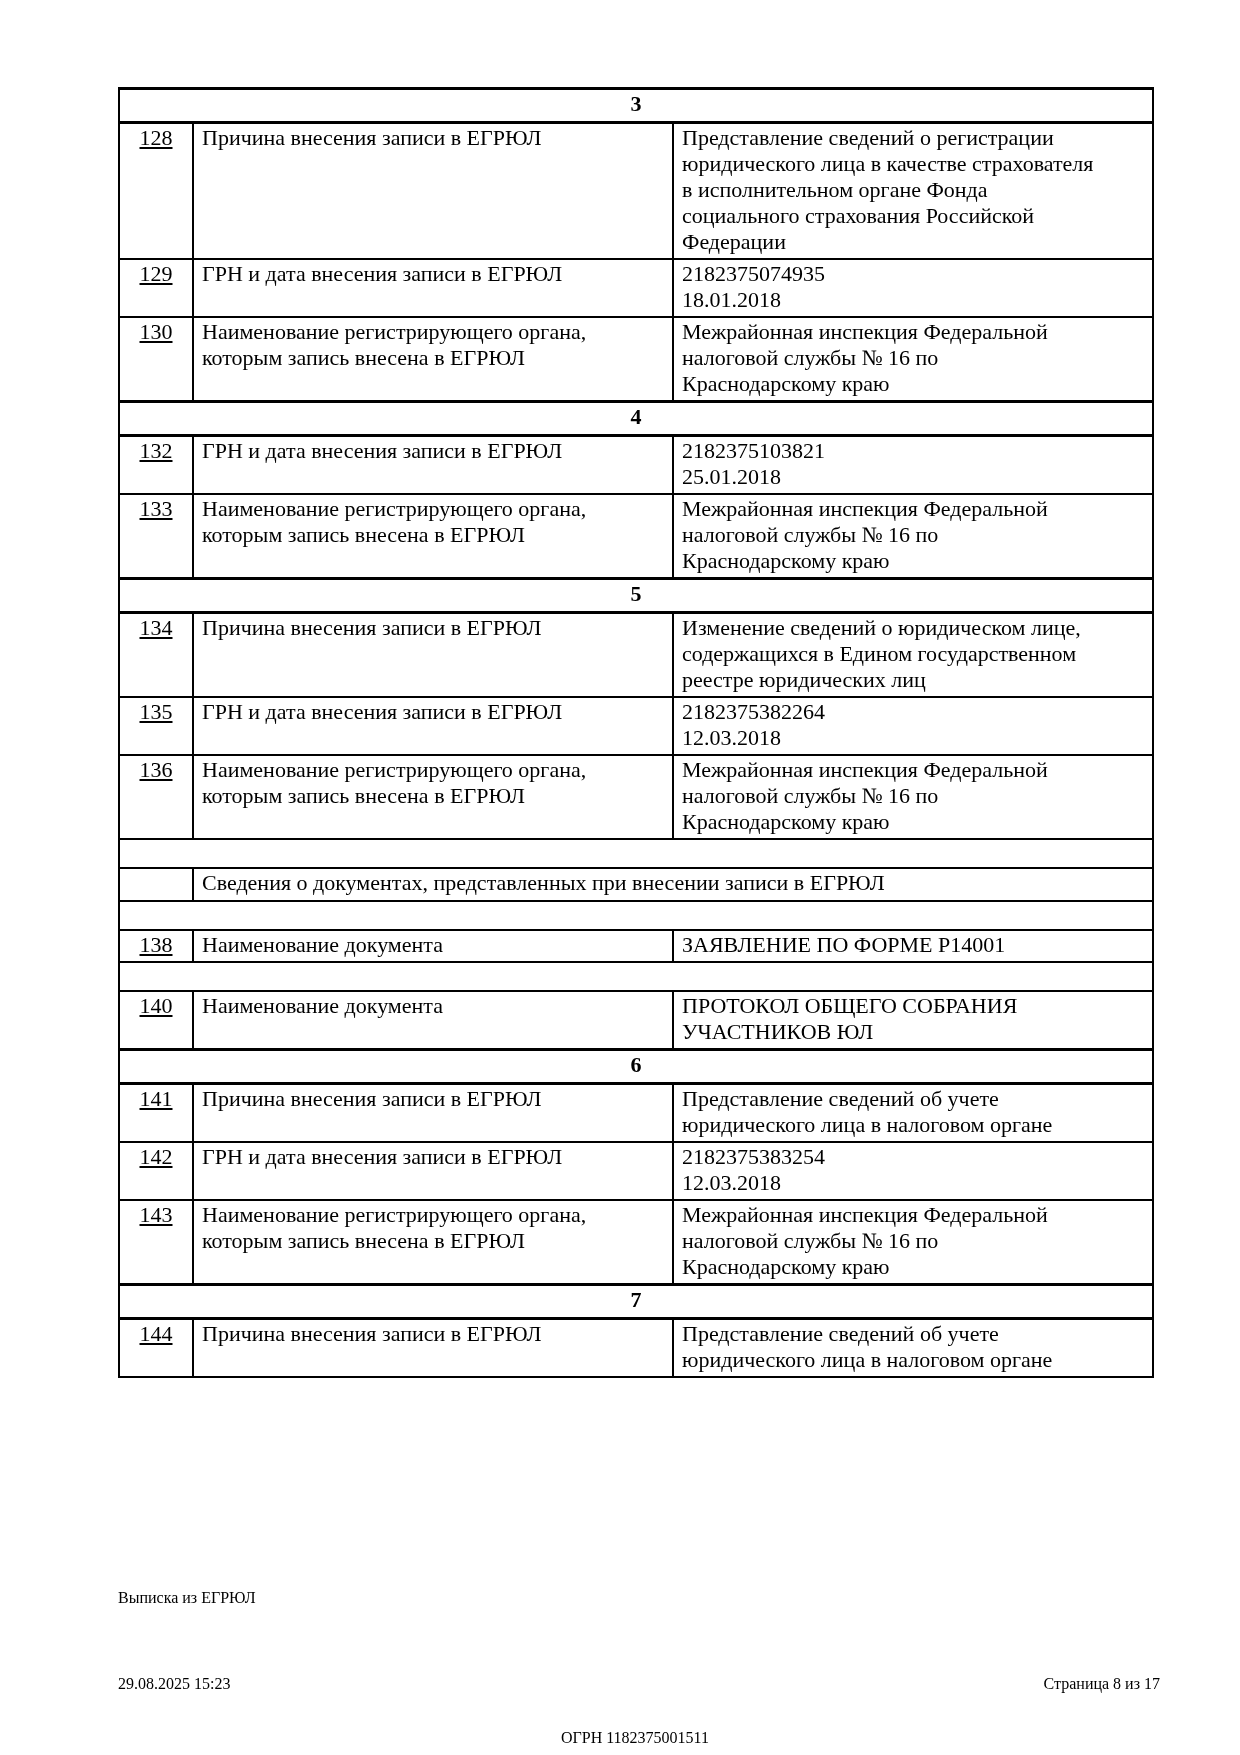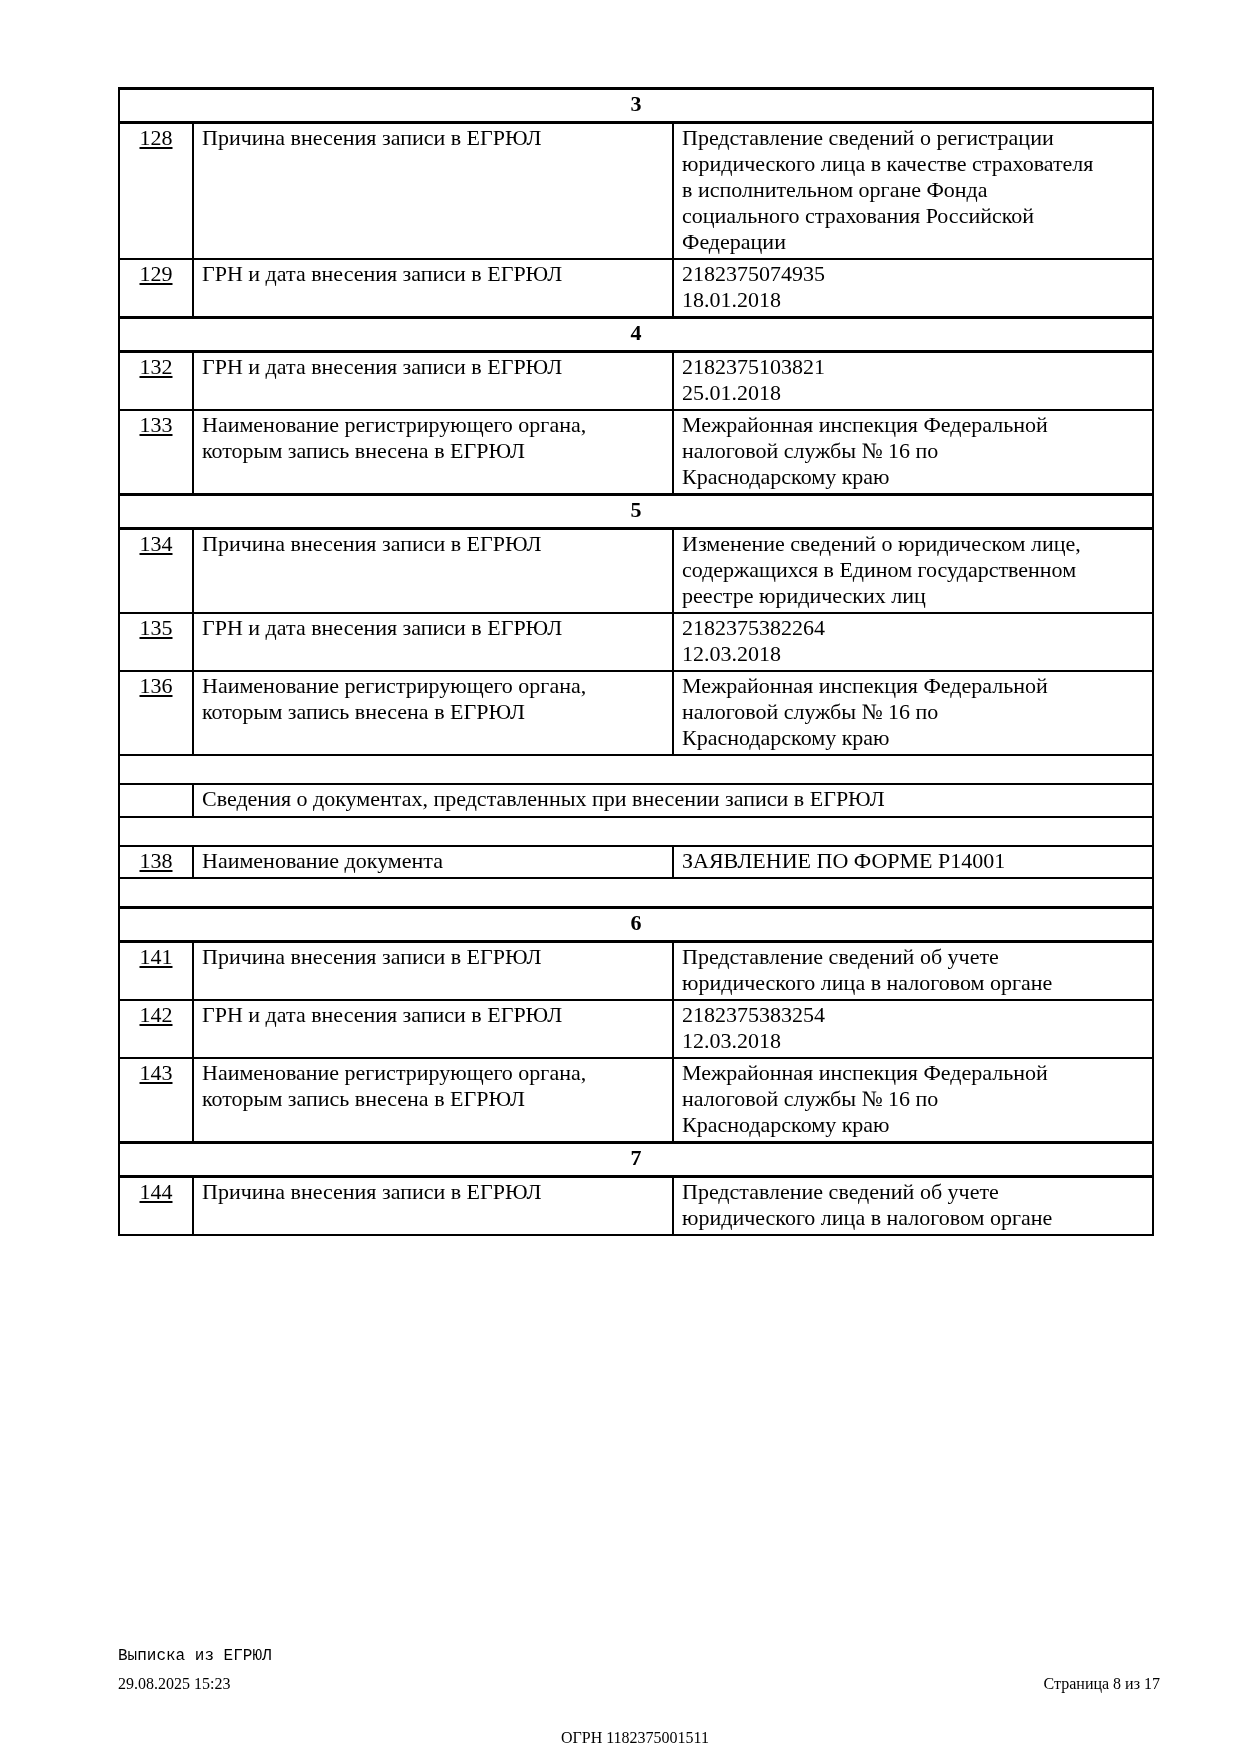--- a/index.html
+++ b/index.html
@@ -59,21 +59,21 @@
     height: 27px;
     padding-left: 8px;
   }
   .footer div {
     position: absolute;
     font-size: 16px;
     line-height: 20px;
     color: #000000;
     white-space: nowrap;
   }
-  .f-left1 { left: 118px; top: 1646px; font-family: Liberation Mono, monospace; }
+  .f-left1 { left: 118px; top: 1588px; }
   .f-left2 { left: 118px; top: 1674px; }
   .f-center { left: 118px; right: 88px; top: 1728px; text-align: center; }
   .f-right { right: 80px; top: 1674px; }
 </style>
 </head>
 <body>
 
 <div class="page">
 
   <table class="doc-table">
@@ -94,20 +94,28 @@
 в исполнительном органе Фонда
 социального страхования Российской
 Федерации</td>
         </tr>
         <tr class="entry">
           <td class="num">129</td>
           <td class="label">ГРН и дата внесения записи в ЕГРЮЛ</td>
           <td class="value">2182375074935
 18.01.2018</td>
         </tr>
+        <tr class="entry">
+          <td class="num">130</td>
+          <td class="label">Наименование регистрирующего органа,
+которым запись внесена в ЕГРЮЛ</td>
+          <td class="value">Межрайонная инспекция Федеральной
+налоговой службы № 16 по
+Краснодарскому краю</td>
+        </tr>
         <tr class="section">
           <td colspan="3">4</td>
         </tr>
         <tr class="entry">
           <td class="num">132</td>
           <td class="label">ГРН и дата внесения записи в ЕГРЮЛ</td>
           <td class="value">2182375103821
 25.01.2018</td>
         </tr>
         <tr class="entry">
@@ -152,20 +160,26 @@
         <tr class="spacer">
           <td colspan="3"></td>
         </tr>
         <tr class="entry">
           <td class="num">138</td>
           <td class="label">Наименование документа</td>
           <td class="value">ЗАЯВЛЕНИЕ ПО ФОРМЕ Р14001</td>
         </tr>
         <tr class="spacer">
           <td colspan="3"></td>
+        </tr>
+        <tr class="entry">
+          <td class="num">140</td>
+          <td class="label">Наименование документа</td>
+          <td class="value">ПРОТОКОЛ ОБЩЕГО СОБРАНИЯ
+УЧАСТНИКОВ ЮЛ</td>
         </tr>
         <tr class="section">
           <td colspan="3">6</td>
         </tr>
         <tr class="entry">
           <td class="num">141</td>
           <td class="label">Причина внесения записи в ЕГРЮЛ</td>
           <td class="value">Представление сведений об учете
 юридического лица в налоговом органе</td>
         </tr>

